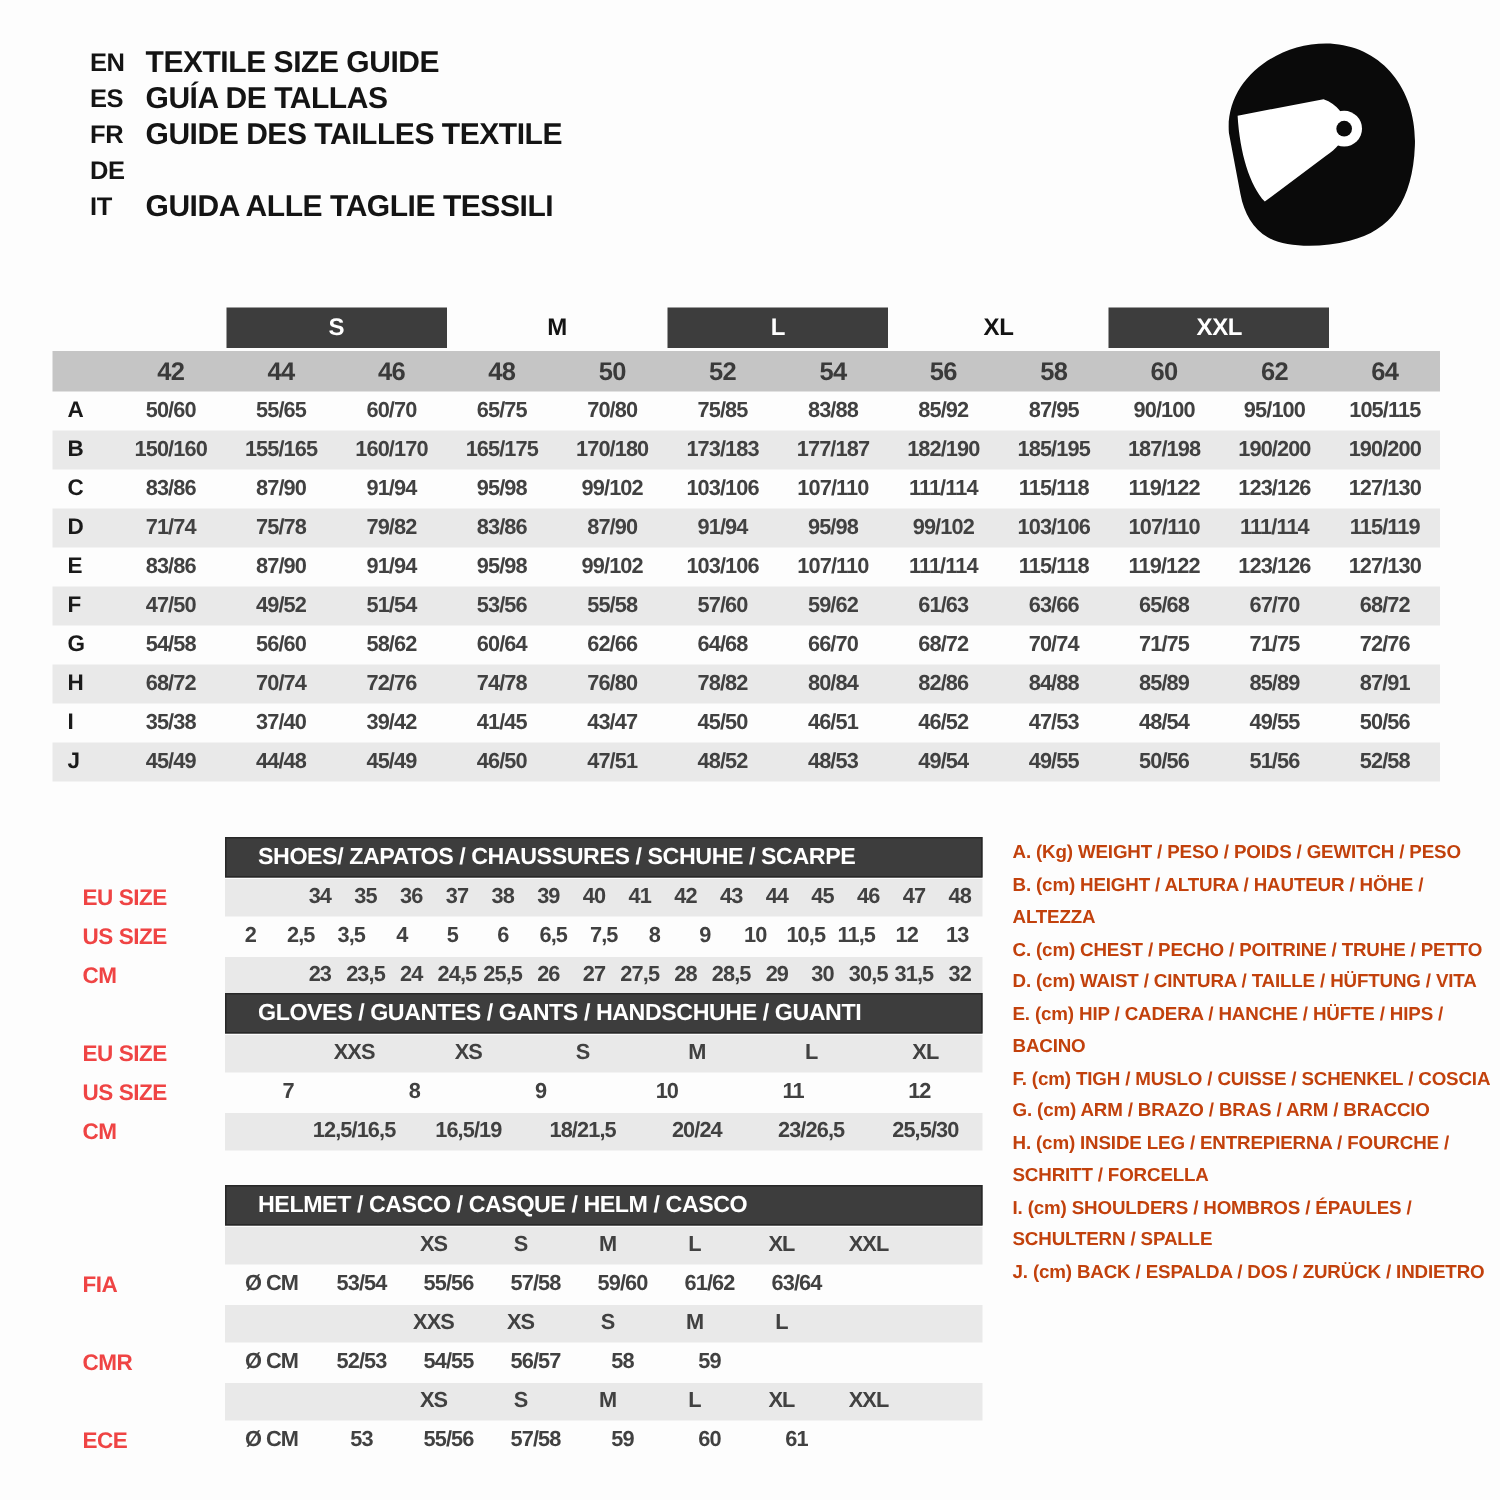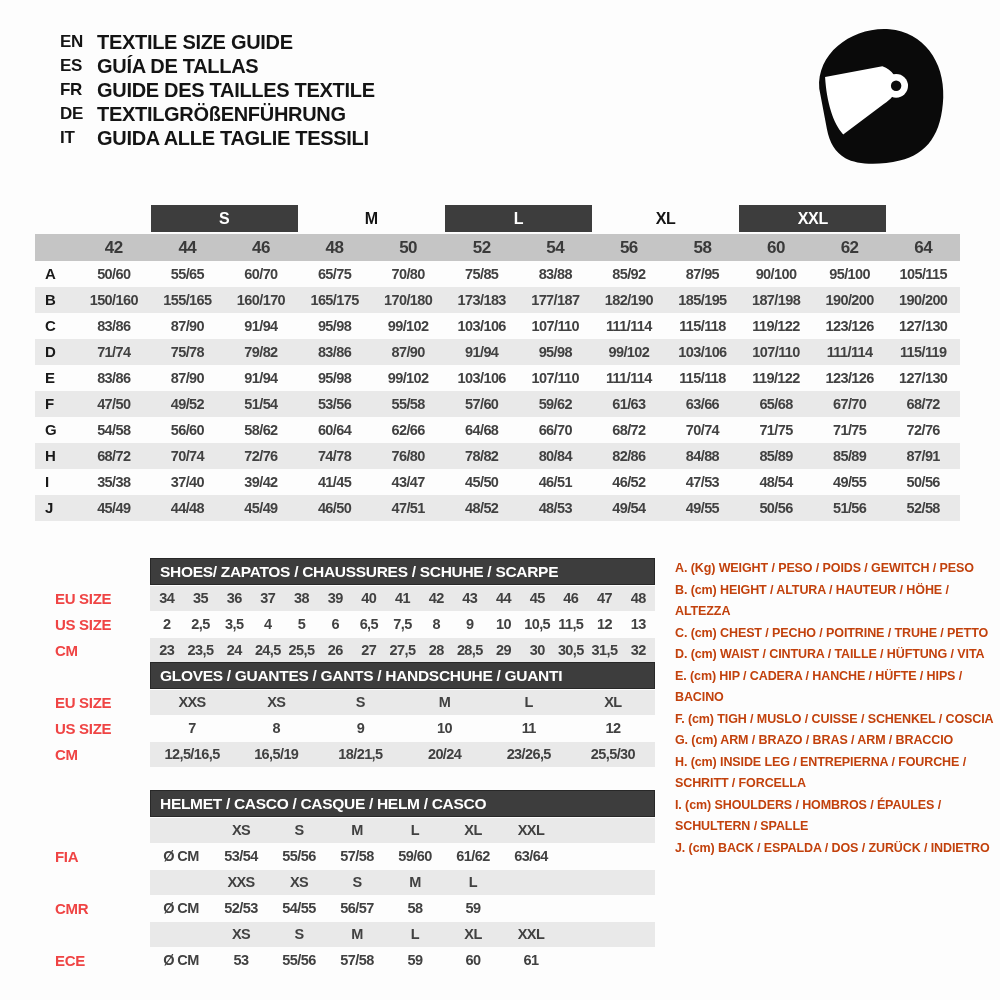--- a/index.html
+++ b/index.html
@@ -33,26 +33,26 @@
   .data-row{height:26px;}
   .data-row.stripe{background:var(--stripe);}
   .row-label{font-weight:bold;font-size:15px;line-height:26px;padding-left:10px;color:#1a1a1a;}
   .cell{text-align:center;font-weight:bold;font-size:14.5px;line-height:26px;
     color:var(--valtext);letter-spacing:-0.6px;white-space:nowrap;}
 
   
   .section{position:absolute;left:55px;width:600px;}
   .sec-bar{margin-left:95px;width:505px;height:27px;background:var(--dark);
     border:1px solid #282828;color:#fff;font-weight:bold;font-size:15.5px;
-    line-height:25px;padding-left:9px;letter-spacing:-0.3px;white-space:nowrap;}
+    line-height:25px;padding-left:21px;letter-spacing:-0.3px;white-space:nowrap;}
   .sec-row{display:flex;height:25px;margin-top:1px;}
   .sec-label{width:95px;font-weight:bold;font-size:15px;line-height:25px;
     letter-spacing:-0.3px;color:#ef4444;}
   .sec-cells{width:505px;display:grid;}
-  .sec-cells.gray{background:var(--stripe);}
+  .sec-cells.gray{background:var(--stripe);padding-left:48px;}
   .cols15{grid-template-columns:repeat(15,1fr);}
   .cols6{grid-template-columns:repeat(6,1fr);}
   .colsH{grid-template-columns:62px repeat(6,58px) 1fr;}
   .sec-cells .cell{line-height:25px;}
 
   
   .legend{position:absolute;left:675px;top:558px;width:320px;}
   .legend-item{font-weight:bold;font-size:12.5px;line-height:21.5px;
     letter-spacing:-0.1px;color:#c2410c;}
 </style>
@@ -69,21 +69,20 @@
       <div class="lang-row">
         <div class="lang-code">ES</div>
         <div class="lang-label">GUÍA DE TALLAS</div>
       </div>
       <div class="lang-row">
         <div class="lang-code">FR</div>
         <div class="lang-label">GUIDE DES TAILLES TEXTILE</div>
       </div>
       <div class="lang-row">
         <div class="lang-code">DE</div>
-        <div class="lang-label">TEXTILGRÖßENFÜHRUNG</div>
       </div>
       <div class="lang-row">
         <div class="lang-code">IT</div>
         <div class="lang-label">GUIDA ALLE TAGLIE TESSILI</div>
       </div>
     </div>
 
   <div class="logo">
     <svg viewBox="0 0 100 100" width="160" height="145" aria-hidden="true">
       <path d="M58 5 C81 7 96 27 95 52 C94 77 84 91 65 95.5 C51 99 35.5 98.5 27.5 94

